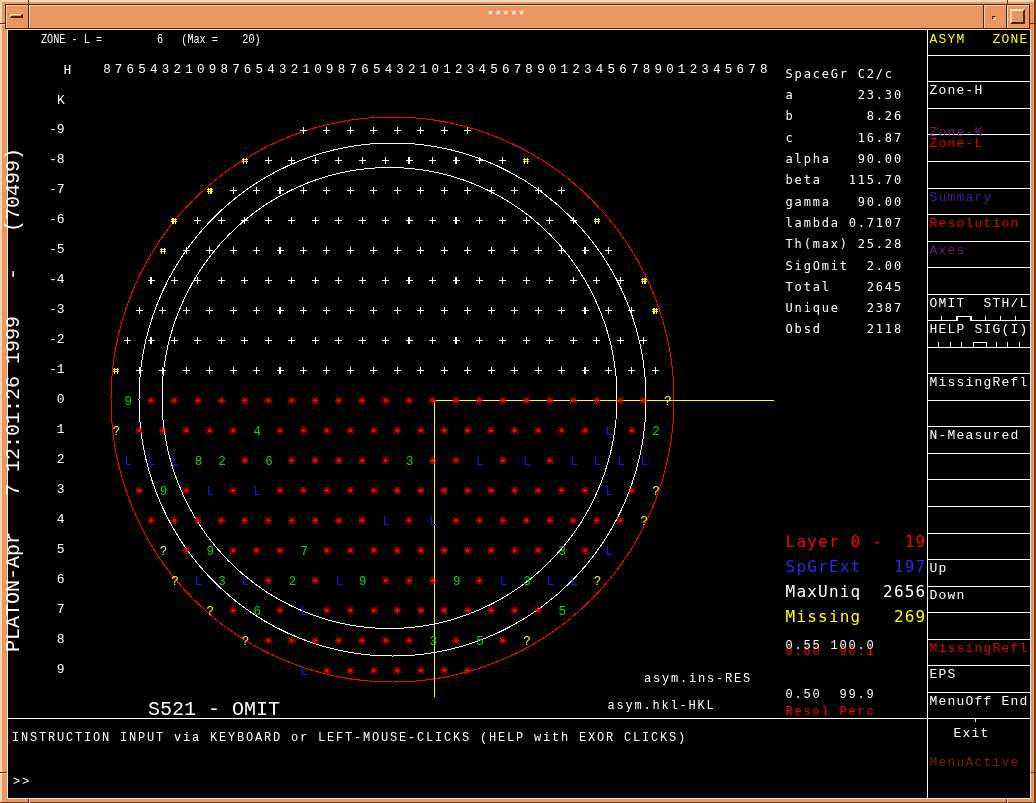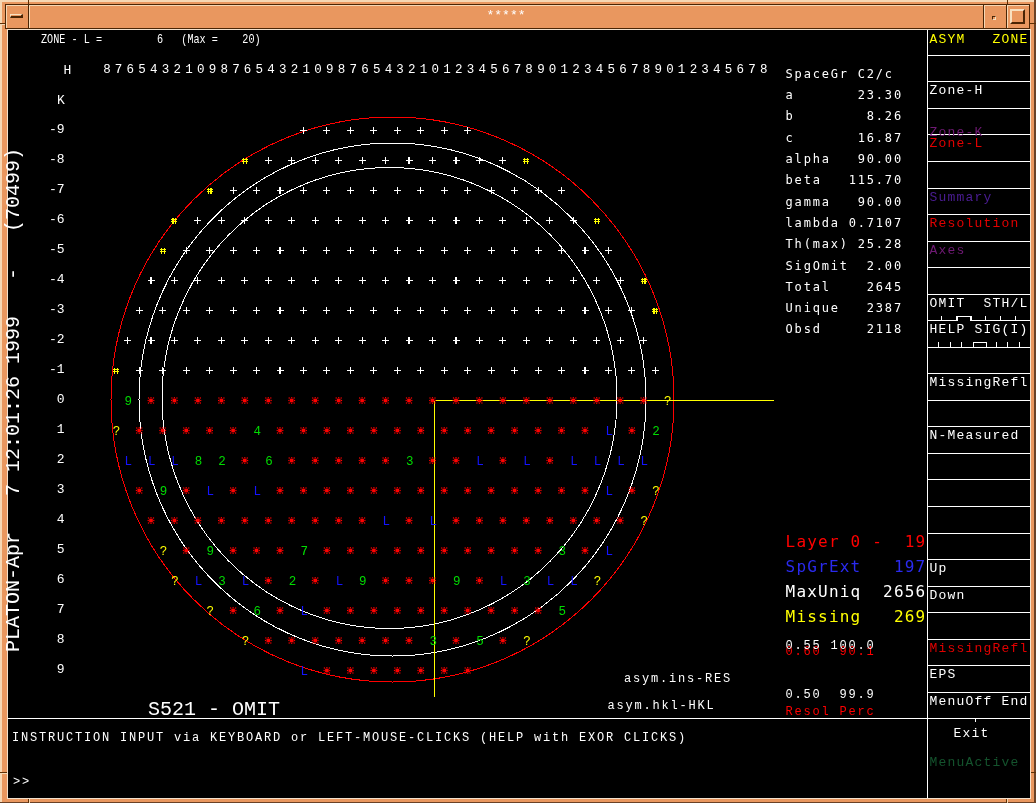--- a/index.html
+++ b/index.html
@@ -536,21 +536,21 @@
 Unique   2387
 Obsd     2118</pre>
 <pre class="abs" style="left:785.6px;top:528.5px;font-size:16px;letter-spacing:1.2px;line-height:25px;white-space:pre"><span style="color:#FF0000">Layer 0 -  19</span>
 <span style="color:#2A2AEE">SpGrExt   197</span>
 <span style="color:#fff">MaxUniq  2656</span>
 <span style="color:#FFFF00">Missing   269</span></pre>
 <div class="abs wt" style="left:785.6px;top:644.5px;color:#FF0000">0.60  90.1</div>
 <div class="abs wt" style="left:785.6px;top:639px">0.55 100.0</div>
 <div class="abs wt" style="left:785.6px;top:687.5px">0.50  99.9</div>
 <div class="abs wt" style="left:785.6px;top:704.5px;color:#FF0000">Resol Perc</div>
-<div class="abs wt" style="left:624px;top:672px">asym.ins-RES</div>
+<div class="abs wt" style="left:644px;top:672px">asym.ins-RES</div>
 <div class="abs wt" style="left:607.5px;top:699px">asym.hkl-HKL</div>
 <div class="abs" id="s521">S521 - OMIT</div>
 <div class="abs wt" style="left:12px;top:731px">INSTRUCTION INPUT via KEYBOARD or LEFT-MOUSE-CLICKS (HELP with EXOR CLICKS)</div>
 <div class="abs wt" style="left:13px;top:775px">&gt;&gt;</div>
 <div class="abs" id="menuline"></div>
 <div class="abs" id="instline"></div>
 <div class="ml" style="top:54.8px"></div>
 <div class="ml" style="top:81.3px"></div>
 <div class="ml" style="top:107.9px"></div>
 <div class="ml" style="top:134.4px"></div>
@@ -603,12 +603,12 @@
 <div class="tick" style="left:949.7px;top:342.2px"></div>
 <div class="tick" style="left:961.3px;top:342.2px"></div>
 <div class="tick" style="left:972.8px;top:342.2px"></div>
 <div class="tick" style="left:984.3px;top:342.2px"></div>
 <div class="tick" style="left:995.9px;top:342.2px"></div>
 <div class="tick" style="left:1007.4px;top:342.2px"></div>
 <div class="tick" style="left:1018.9px;top:342.2px"></div>
 <div class="thumb" style="left:972.9px;top:342.2px"></div>
 <div class="tick" style="left:975px;top:718.3px;height:4px"></div>
 <div class="mt" style="top:726px;left:953.5px;color:#FFFFFF">Exit</div>
-<div class="mt" style="top:754.5px;color:#14532d">MenuActive</div>
+<div class="mt" style="top:754.5px;color:#7f1d1d">MenuActive</div>
 </body></html>

